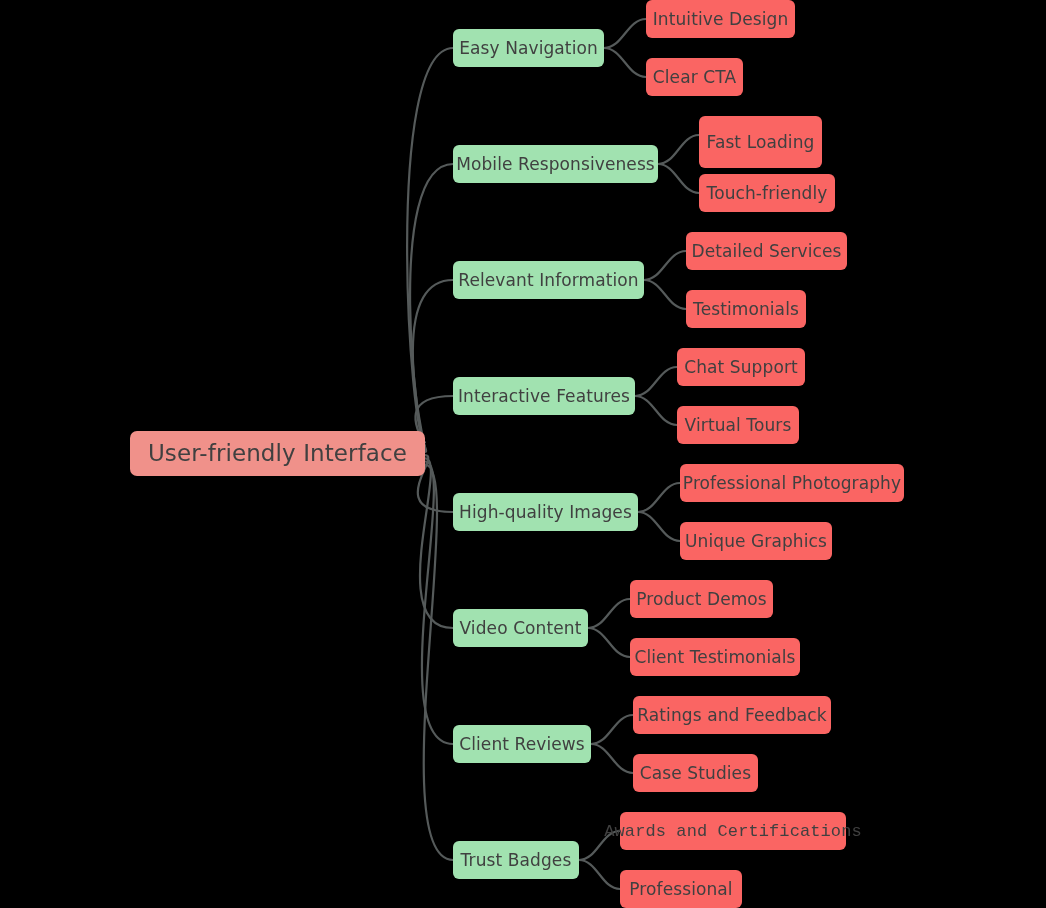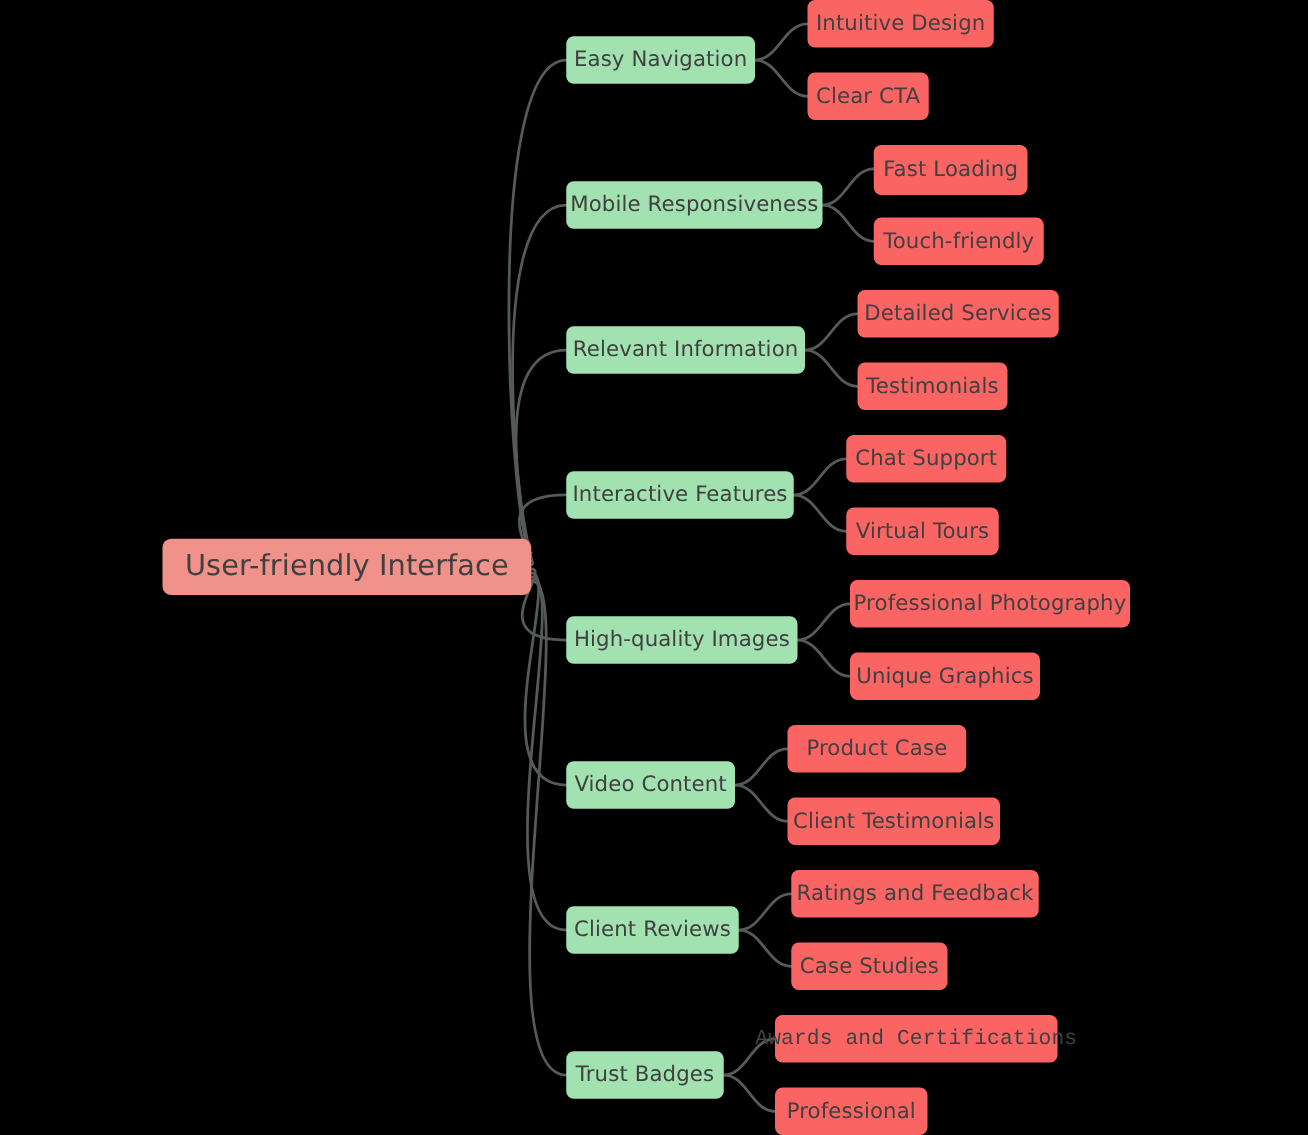--- a/index.html
+++ b/index.html
@@ -92,21 +92,21 @@
       </div>
       <div class="node node-leaf" style="left: 646px; top: 0px; width: 149px; height: 38px;">
         <span class="node-label">Intuitive Design</span>
       </div>
       <div class="node node-leaf" style="left: 646px; top: 58px; width: 97px; height: 38px;">
         <span class="node-label">Clear CTA</span>
       </div>
       <div class="node node-branch" style="left: 453px; top: 145px; width: 205px; height: 38px;">
         <span class="node-label">Mobile Responsiveness</span>
       </div>
-      <div class="node node-leaf" style="left: 699px; top: 116px; width: 123px; height: 40px;">
+      <div class="node node-leaf" style="left: 699px; top: 116px; width: 123px; height: 52px;">
         <span class="node-label">Fast Loading</span>
       </div>
       <div class="node node-leaf" style="left: 699px; top: 174px; width: 136px; height: 38px;">
         <span class="node-label">Touch-friendly</span>
       </div>
       <div class="node node-branch" style="left: 453px; top: 261px; width: 191px; height: 38px;">
         <span class="node-label">Relevant Information</span>
       </div>
       <div class="node node-leaf" style="left: 686px; top: 232px; width: 161px; height: 38px;">
         <span class="node-label">Detailed Services</span>
@@ -129,21 +129,21 @@
       <div class="node node-leaf" style="left: 680px; top: 464px; width: 224px; height: 38px;">
         <span class="node-label">Professional Photography</span>
       </div>
       <div class="node node-leaf" style="left: 680px; top: 522px; width: 152px; height: 38px; justify-content: center;">
         <span class="node-label">Unique Graphics</span>
       </div>
       <div class="node node-branch" style="left: 453px; top: 609px; width: 135px; height: 38px;">
         <span class="node-label">Video Content</span>
       </div>
       <div class="node node-leaf" style="left: 630px; top: 580px; width: 143px; height: 38px;">
-        <span class="node-label">Product Case</span>
+        <span class="node-label">Product Demos</span>
       </div>
       <div class="node node-leaf" style="left: 630px; top: 638px; width: 170px; height: 38px;">
         <span class="node-label">Client Testimonials</span>
       </div>
       <div class="node node-branch" style="left: 453px; top: 725px; width: 138px; height: 38px;">
         <span class="node-label">Client Reviews</span>
       </div>
       <div class="node node-leaf" style="left: 633px; top: 696px; width: 198px; height: 38px;">
         <span class="node-label">Ratings and Feedback</span>
       </div>

